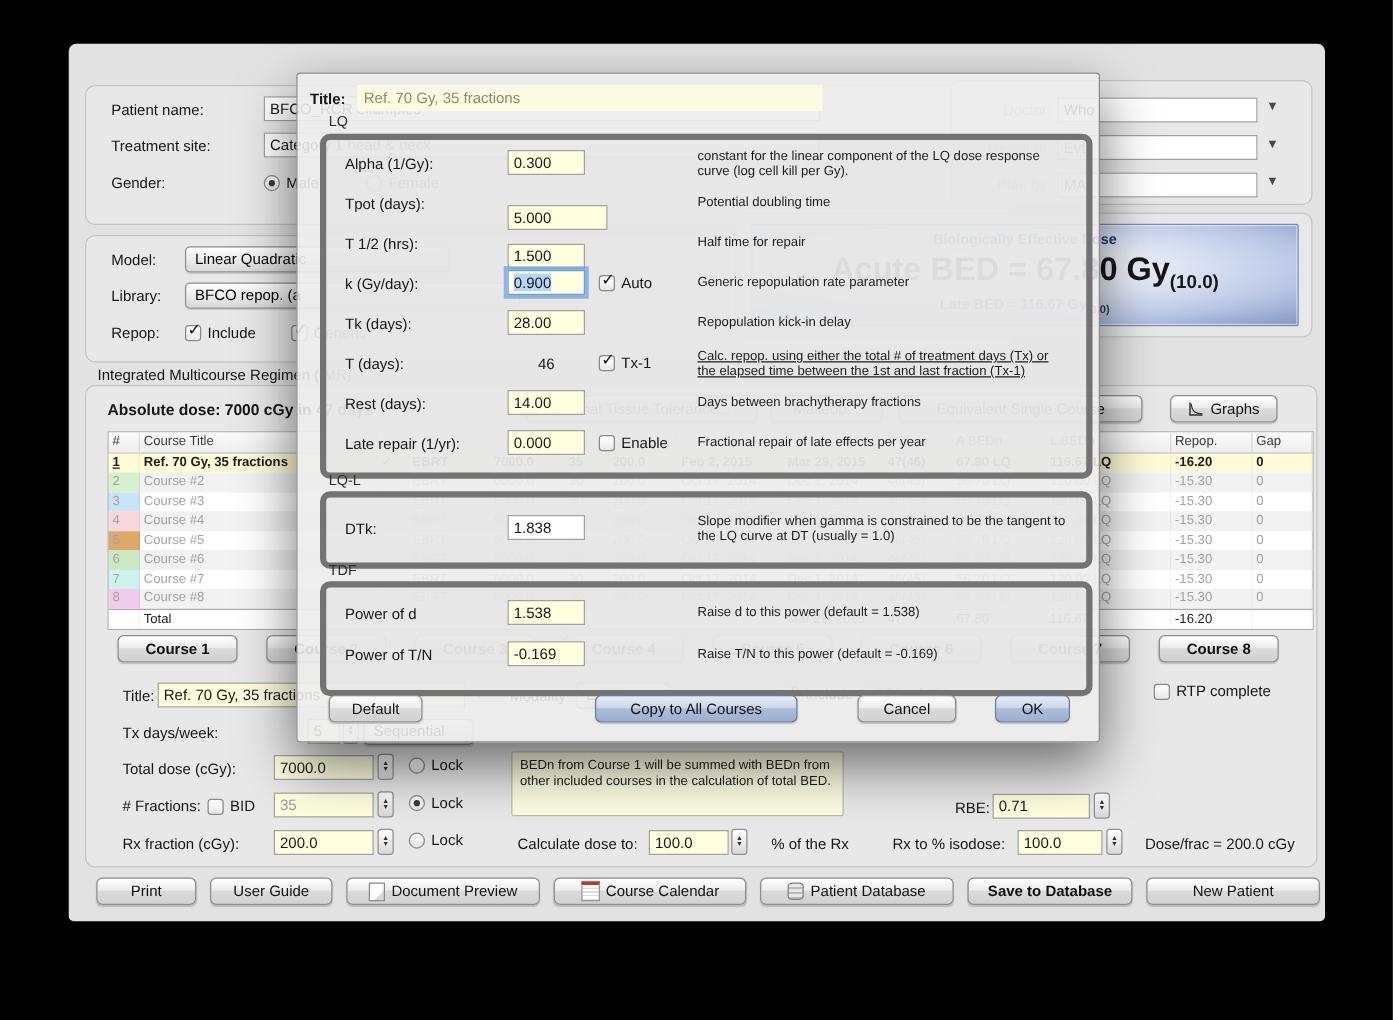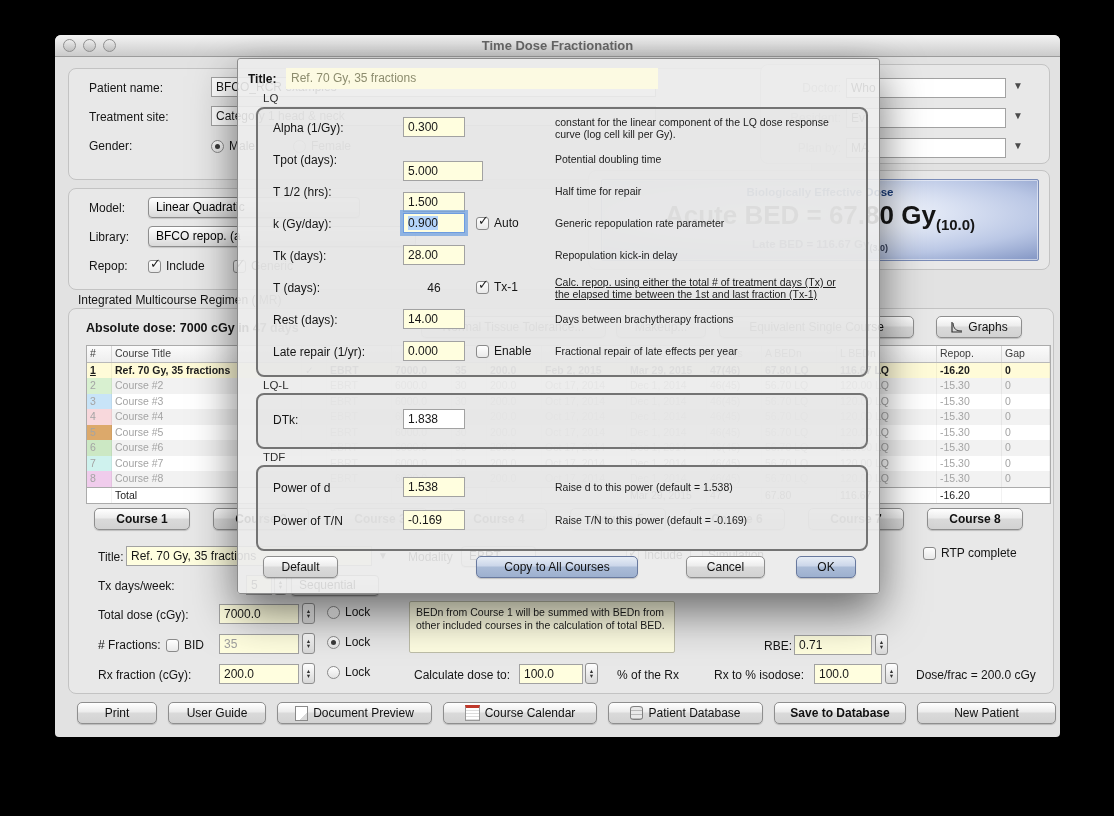--- a/index.html
+++ b/index.html
@@ -60,43 +60,37 @@
           box-shadow:inset 0 0 0 1px rgba(255,255,255,.5);}
   .bedhead{position:absolute;width:100%;text-align:center;font-size:11.5px;font-weight:700;color:#1B3D7A;}
   .bedbig{position:absolute;width:100%;text-align:center;font-size:26px;font-weight:700;color:#161616;}
   .bedbig sub{font-size:15px;}
   .bedlate{position:absolute;width:100%;text-align:center;font-size:11.5px;font-weight:700;color:#39435C;}
   .bedlate sub{font-size:9px;}
   .note{position:absolute;background:#FEFDE2;border:1px solid #BDBDA8;border-radius:2px;
         font-size:10.5px;line-height:12.5px;color:#1c1c1c;padding:4px 6px;box-sizing:border-box;}
   .dialog{position:absolute;left:237px;top:58px;width:641px;height:534px;background:rgba(236,236,236,0.90);
           border:1px solid #8B8B8B;border-radius:3px;box-shadow:0 18px 45px rgba(0,0,0,.55);z-index:10;}
-  .dgrp{position:absolute;border:2px solid #737373;border-radius:8px;background:rgba(225,225,225,0.5);}
+  .dgrp{position:absolute;border:5px solid #737373;border-radius:8px;background:rgba(225,225,225,0.5);}
   .sect{position:absolute;font-size:11.5px;color:#2E2E2E;}
   .desc{position:absolute;font-size:10.5px;line-height:12px;color:#1C1C1C;width:298px;}
   .sval{position:absolute;width:62px;text-align:center;font-size:12px;color:#161616;}
   .icon-doc{width:11px;height:13px;background:linear-gradient(135deg,#fff 70%,#d9d9d9 70%);
             border:1px solid #8a8a8a;display:inline-block;}
   .icon-cal{width:13px;height:12px;background:repeating-linear-gradient(#fff 0 2px,#ddd 2px 3px);
             border:1px solid #999;border-top:3px solid #C0392B;display:inline-block;}
   .icon-db{width:11px;height:12px;background:repeating-linear-gradient(#E8E8E8 0 3px,#B9B9B9 3px 4px);
            border:1px solid #808080;border-radius:4px/3px;display:inline-block;}
 </style>
 </head>
 <body>
 
 <div class="stage">
  <div class="win">
 
-  <div class="tbar">
-    <span class="tl" style="left:8px"></span>
-    <span class="tl" style="left:28px"></span>
-    <span class="tl" style="left:48px"></span>
-    <div class="ttl">Time Dose Fractionation</div>
-  </div>
 
   <div class="grp" style="left:13px;top:33px;width:742px;height:110px">
     <span class="lbl" style="left:20px;top:12px">Patient name:</span>
     <span class="fld w" style="left:142px;top:8px;width:445px">BFCO_RCR examples</span>
     <span class="lbl" style="left:20px;top:41px">Treatment site:</span>
     <span class="fld w" style="left:142px;top:37px;width:445px">Category 1 head &amp; neck</span>
     <span class="lbl" style="left:20px;top:70px">Gender:</span>
     <span class="rad on" style="left:142px;top:71px"></span>
     <span class="lbl" style="left:160px;top:70px">Male</span>
     <span class="rad" style="left:224px;top:71px"></span>
@@ -453,20 +447,21 @@
         <div class="lbl" style="left: 15px; top: 236px;">Late repair (1/yr):</div>
         <div class="fld" style="left: 145px; top: 232px; width: 62px;">0.000</div>
         <div class="chk" style="left: 218px; top: 236px;"></div>
         <div class="lbl" style="left: 236px; top: 235px;">Enable</div>
         <div class="desc" style="left: 297px; top: 236px;">Fractional repair of late effects per year</div>
       </div>
    <span class="sect" style="left:25px;top:320px">LQ-L</span>
    <div class="dgrp" style="left:18px;top:334px;width:608px;height:52px" id="lql-grp">
         <div class="lbl" style="left: 15px; top: 18px;">DTk:</div>
         <div class="fld w" style="left: 145px; top: 14px; width: 62px;">1.838</div>
+        <div class="desc" style="left: 297px; top: 13px;">Slope modifier when gamma is constrained to be the tangent to the LQ curve at DT (usually = 1.0)</div>
       </div>
    <span class="sect" style="left:25px;top:392px">TDF</span>
    <div class="dgrp" style="left:18px;top:406px;width:608px;height:82px" id="tdf-grp">
         <div class="lbl" style="left: 15px; top: 14px;">Power of d</div>
         <div class="fld" style="left: 145px; top: 10px; width: 62px;">1.538</div>
         <div class="desc" style="left: 297px; top: 14px;">Raise d to this power (default = 1.538)</div>
         <div class="lbl" style="left: 15px; top: 47px;">Power of T/N</div>
         <div class="fld" style="left: 145px; top: 43px; width: 62px;">-0.169</div>
         <div class="desc" style="left: 297px; top: 47px;">Raise T/N to this power (default = -0.169)</div>
       </div>

